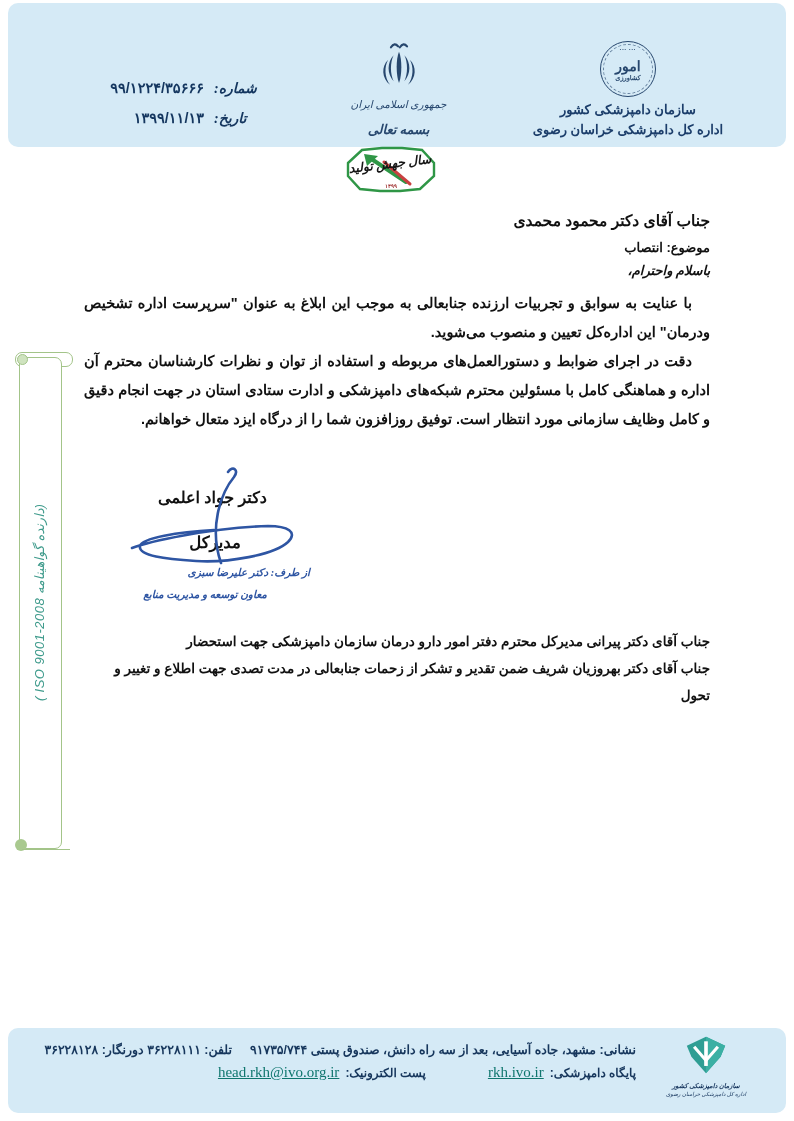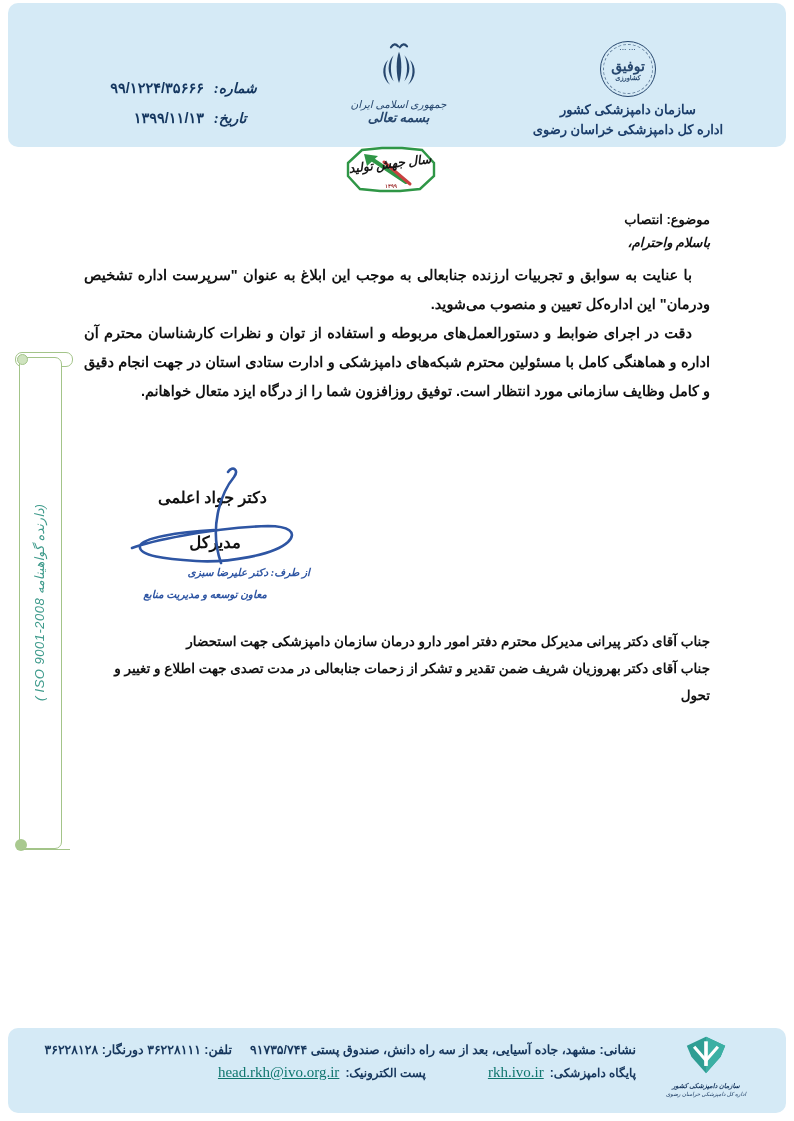--- a/index.html
+++ b/index.html
@@ -10,21 +10,21 @@
           background:#d5eaf6;border-radius:10px;}
   .num-block{position:absolute;left:52px;top:70px;direction:rtl;color:#14365f;width:200px;}
   .num-row{display:flex;align-items:center;justify-content:flex-start;height:30px;}
   .num-label{font-family:"Liberation Serif",serif;font-style:italic;font-size:14px;
              font-weight:700;margin-left:10px;width:46px;text-align:left;}
   .num-value{font-weight:700;font-size:14.5px;letter-spacing:1px;direction:ltr;}
   .emblem-wrap{position:absolute;left:318px;top:38px;width:145px;text-align:center;color:#27476e;}
   .republic{font-family:"Liberation Serif",serif;font-style:italic;font-size:10.5px;
             margin-top:3px;white-space:nowrap;}
   .besmeh{font-family:"Liberation Serif",serif;font-style:italic;font-weight:700;
-          font-size:13px;}
+          font-size:13px;margin-top:12px;}
   .org-wrap{position:absolute;left:520px;top:38px;width:200px;text-align:center;color:#1c3e6b;}
   .seal{position:relative;width:56px;height:56px;margin:0 auto;}
   .seal-ring{position:absolute;inset:0;border:1.6px solid #27476e;border-radius:50%;}
   .seal-ring2{position:absolute;inset:3px;border:1px dashed #27476e;border-radius:50%;opacity:.65;}
   .seal-top-dots{position:absolute;top:6px;left:0;right:0;font-size:4px;letter-spacing:1px;color:#27476e;}
   .seal-word{position:absolute;top:17px;left:0;right:0;font-weight:700;font-size:14px;color:#27476e;}
   .seal-word2{position:absolute;top:33px;left:0;right:0;font-size:6.5px;font-weight:700;color:#27476e;}
   .org-name{font-weight:700;font-size:13px;margin-top:5px;white-space:nowrap;}
   .office-name{font-weight:700;font-size:13px;margin-top:5px;white-space:nowrap;}
   
@@ -124,21 +124,21 @@
       </svg>
       <div class="republic">جمهوری اسلامی ایران</div>
       <div class="besmeh">بسمه تعالی</div>
     </div>
 
     <div class="org-wrap">
       <div class="seal">
         <div class="seal-ring"></div>
         <div class="seal-ring2"></div>
         <div class="seal-top-dots">••• •••</div>
-        <div class="seal-word">توفیق</div>
+        <div class="seal-word">امور</div>
         <div class="seal-word2">کشاورزی</div>
       </div>
       <div class="org-name">سازمان دامپزشکی کشور</div>
       <div class="office-name">اداره کل دامپزشکی خراسان رضوی</div>
     </div>
   </div>
 
   <div class="stamp">
     <svg viewBox="0 0 94 47">
       <polygon points="4,17 18,4 38,2 58,2 78,4 90,17 90,30 76,43 56,45 36,45 16,43 4,30" fill="#ffffff" stroke="#2f9646" stroke-width="2.4"></polygon>
@@ -153,20 +153,21 @@
   <div class="ribbon-cap"></div>
   <div class="ribbon-band"></div>
   <div class="ribbon-dot-top"></div>
   <div class="ribbon-dot-bottom"></div>
   <div class="ribbon-bottomline"></div>
   <div class="ribbon-textwrap">
     <span class="ribbon-text">(دارنده گواهینامه  ISO 9001-2008 )</span>
   </div>
 
   <div class="body-text">
+    <p class="recipient">جناب آقای دکتر محمود محمدی</p>
     <p class="subject">موضوع: انتصاب</p>
     <p class="greeting">باسلام واحترام،</p>
     <p class="para">با عنایت به سوابق و تجربیات ارزنده جنابعالی به موجب این ابلاغ به عنوان "سرپرست اداره تشخیص ودرمان" این اداره‌کل تعیین و منصوب می‌شوید.</p>
     <p class="para">دقت در اجرای ضوابط و دستورالعمل‌های مربوطه و استفاده از توان و نظرات کارشناسان محترم آن اداره و هماهنگی کامل با مسئولین محترم شبکه‌های دامپزشکی و ادارت ستادی استان در جهت انجام دقیق و کامل وظایف سازمانی مورد انتظار است. توفیق روزافزون شما را از درگاه ایزد متعال خواهانم.</p>
   </div>
 
   <div class="sig-name">دکتر جواد اعلمی</div>
   <div class="sig-title">مدیرکل</div>
   <svg class="sig-svg" viewBox="0 0 190 130">
     <g fill="none" stroke="#2e55a3" stroke-width="2.6" stroke-linecap="round">

